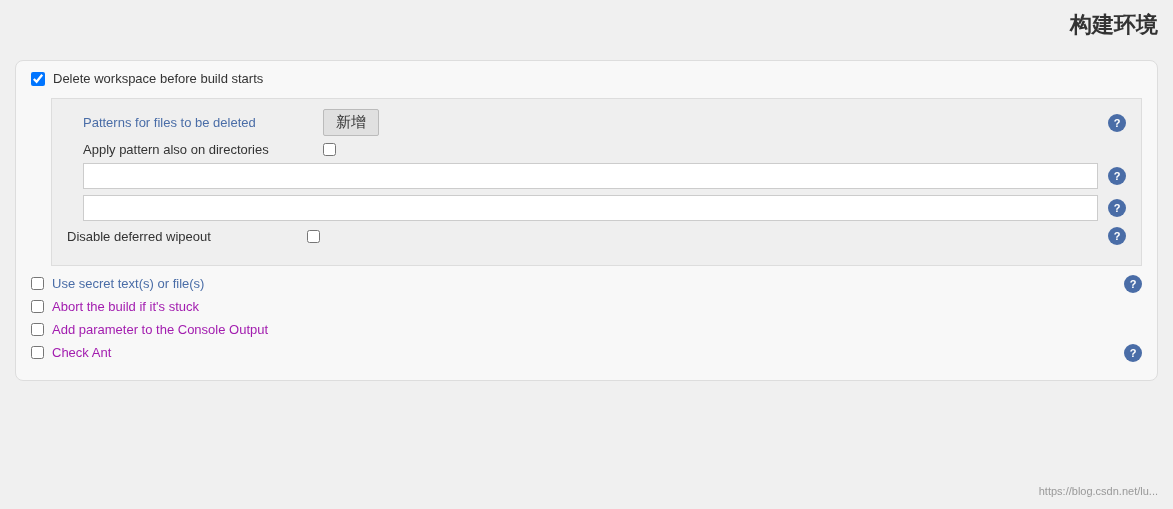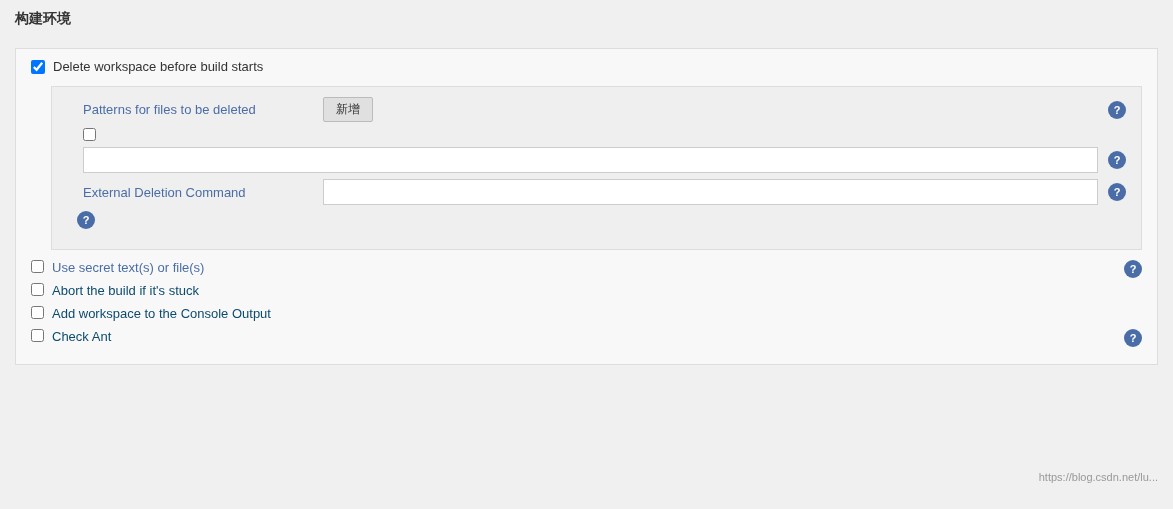--- a/index.html
+++ b/index.html
@@ -16,31 +16,32 @@
       min-height: 509px;
       color: #333;
     }
 
     .page-container {
       background: #f0f0f0;
       padding: 10px 15px;
     }
 
     .page-title {
-      font-size: 14px;
+      font-size: 22px;
       font-weight: bold;
       color: #333;
       margin-bottom: 12px;
       padding-bottom: 8px;
+      text-align: right;
     }
 
     .section-panel {
       background: #f8f8f8;
       border: 1px solid #ddd;
-      border-radius: 0;
+      border-radius: 8px;
       padding: 10px 15px 12px 15px;
       margin-bottom: 0;
     }
 
     .top-checkbox-row {
       display: flex;
       align-items: center;
       margin-bottom: 12px;
     }
 
@@ -88,21 +89,21 @@
       padding: 2px 6px;
       font-size: 12px;
       outline: none;
     }
 
     .add-btn {
       background: #e0e0e0;
       border: 1px solid #bbb;
       padding: 3px 12px;
       cursor: pointer;
-      font-size: 12px;
+      font-size: 15px;
       color: #333;
       border-radius: 2px;
     }
 
     .help-icon {
       display: inline-flex;
       align-items: center;
       justify-content: center;
       width: 18px;
       height: 18px;
@@ -128,43 +129,44 @@
       align-items: center;
     }
 
     .checkbox-sm {
       width: 13px;
       height: 13px;
     }
 
     .standalone-checkbox-row {
       display: flex;
+      align-items: center;
       margin-bottom: 8px;
       position: relative;
     }
 
     .standalone-checkbox-row input[type="checkbox"] {
       margin-right: 8px;
       width: 13px;
       height: 13px;
     }
 
     .standalone-link-label {
       color: #4a6da7;
       font-size: 13px;
     }
 
     .standalone-label {
-      color: #0c4a6e;
+      color: #a21caf;
       font-size: 13px;
     }
 
     .watermark {
       position: fixed;
-      bottom: 26px;
+      bottom: 12px;
       right: 15px;
       font-size: 11px;
       color: #999;
     }
 
     .spacer-row {
       margin-bottom: 6px;
       margin-left: 16px;
     }
   </style>
@@ -189,66 +191,70 @@
             <span class="form-label">Patterns for files to be deleted</span>
             <button class="add-btn">新增</button>
           </div>
           <span class="help-icon">?</span>
         </div>
       </div>
 
       <div class="form-row spacer-row">
         <div class="row-with-help">
           <div class="row-content">
+            <span class="form-label dark">Apply pattern also on directories</span>
             <input type="checkbox" class="checkbox-sm" style="">
           </div>
         </div>
       </div>
 
       <div class="form-row spacer-row">
         <div class="row-with-help">
           <div class="row-content">
             <input type="text" class="form-input" style="">
           </div>
           <span class="help-icon">?</span>
         </div>
       </div>
 
       <div class="form-row spacer-row">
         <div class="row-with-help">
           <div class="row-content">
-            <span class="form-label">External Deletion Command</span>
             <input type="text" class="form-input" style="">
           </div>
           <span class="help-icon">?</span>
         </div>
       </div>
 
       <div class="form-row">
         <div class="row-with-help">
+          <div class="row-content">
+            <span class="form-label dark">Disable deferred wipeout</span>
+            <input type="checkbox" class="checkbox-sm" style="">
+          </div>
           <span class="help-icon">?</span>
         </div>
       </div>
 
     </div>
 
     <div class="standalone-checkbox-row">
       <input type="checkbox" style="">
       <span class="standalone-link-label">Use secret text(s) or file(s)</span>
       <span class="help-icon" style="position:absolute; right:0;">?</span>
     </div>
 
     <div class="standalone-checkbox-row">
       <input type="checkbox" style="">
       <span class="standalone-label">Abort the build if it's stuck</span>
     </div>
 
     <div class="standalone-checkbox-row">
       <input type="checkbox" style="">
-      <span class="standalone-label">Add workspace to the Console Output</span>
+      <span class="standalone-label">Add parameter to the Console Output</span>
     </div>
 
     <div class="standalone-checkbox-row">
       <input type="checkbox" style="">
       <span class="standalone-label">Check Ant</span>
       <span class="help-icon" style="position:absolute; right:0;">?</span>
     </div>
 
   </div>
 </div>

